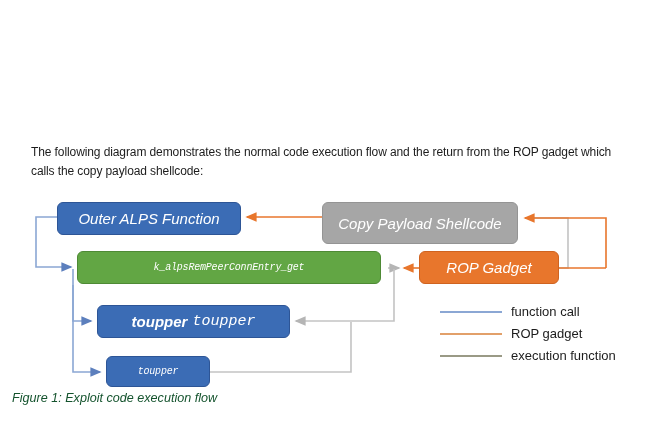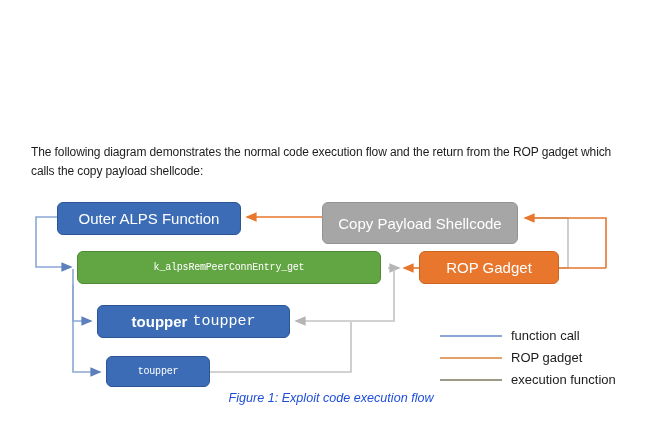--- a/index.html
+++ b/index.html
@@ -53,20 +53,21 @@
   .node {
     position: absolute;
     box-sizing: border-box;
     display: flex;
     align-items: center;
     justify-content: center;
     border-radius: 6px;
     color: #ffffff;
     white-space: nowrap;
     overflow: hidden;
+    font-style: italic;
   }
   .node.blue   { background: #3b6cb5; border: 1px solid #2d5596; }
   .node.green  { background: #62a644; border: 1px solid #4e8a35; }
   .node.orange { background: #e8762c; border: 1px solid #cf6320; }
   .node.gray   { background: #a6a6a6; border: 1px solid #949494; }
 
   .node .label-sans {
     font-family: "Liberation Sans", sans-serif;
     font-size: 15px;
   }
@@ -93,21 +94,20 @@
   #node-rop-gadget   { left: 419px; top: 66px;  width: 140px; height: 33px; }
   #node-wrapper      { left: 97px;  top: 120px; width: 193px; height: 33px; }
   #node-toupper      { left: 106px; top: 171px; width: 104px; height: 31px; }
 
   
   #legend {
     position: absolute;
     left: 440px;
     top: 116px;
     width: 200px;
-    margin-top: 24px;
   }
   .legend-row {
     display: flex;
     align-items: center;
     height: 22px;
   }
   .legend-swatch {
     width: 62px;
     height: 0;
     border-top: 2px solid #888;
@@ -119,24 +119,23 @@
     color: #1c1c1c;
     line-height: 14px;
   }
 
   
   #caption {
     position: absolute;
     left: 0;
     top: 391px;
     width: 650px;
-    text-align: center;
     font-size: 12.6px;
     font-style: italic;
-    color: #1d4ed8;
+    color: #14532d;
   }
   #caption span { padding-left: 12px; }
 </style>
 </head>
 <body>
 
 <div id="page">
 
   <p id="intro">The following diagram demonstrates the normal code execution flow and the return from the ROP gadget which calls the copy payload shellcode:</p>
 

